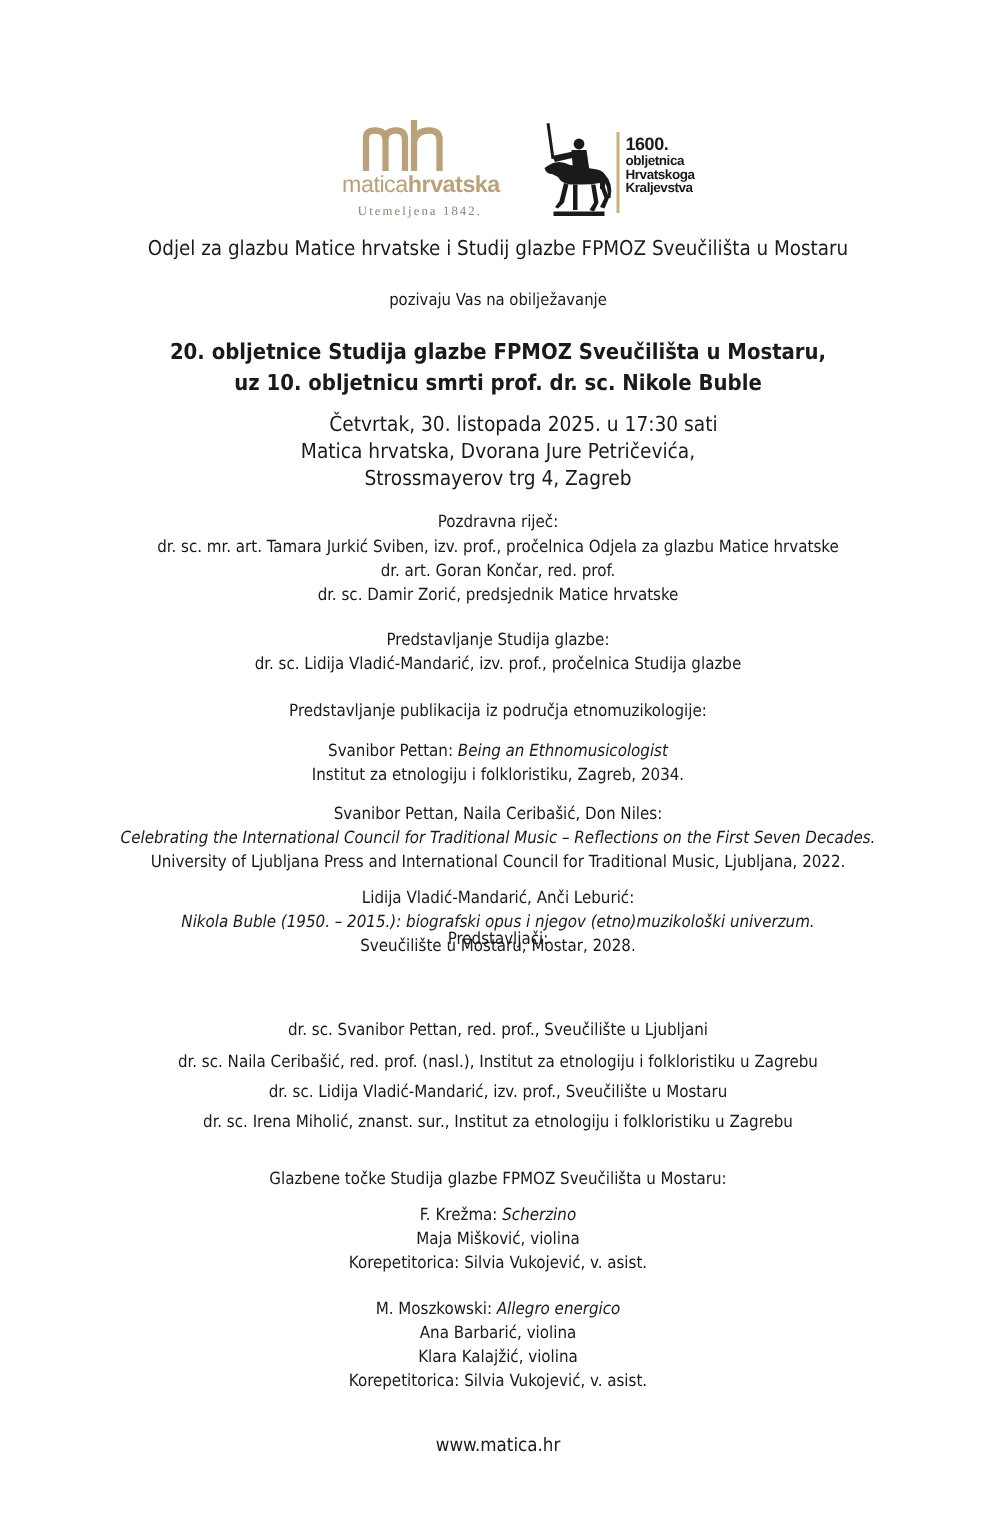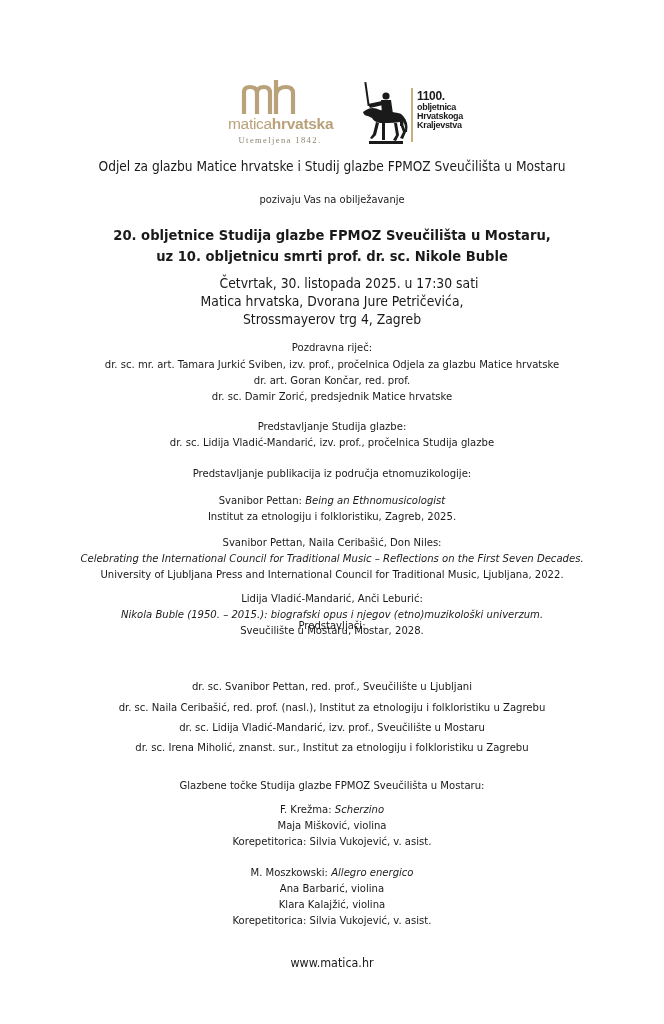--- a/index.html
+++ b/index.html
@@ -155,21 +155,21 @@
           <path d="M34 43 L36 55 L33 60 L36 61 L39 55 L37 43 Z"></path>
           <path d="M40 44 L43 52 L40 58 L43 59 L46 52 L43 44 Z"></path>
 
           <path d="M43 36 Q49 42 47 52 L45 52 Q46 44 41 38 Z"></path>
 
           <rect x="9" y="61" width="34" height="3"></rect>
         </g>
       </svg>
       <div class="divider-gold"></div>
       <div class="text1100">
-        <div class="t-big">1100.</div>
+        <div class="t-big">1600.</div>
         <div class="t-small">obljetnica</div>
         <div class="t-small">Hrvatskoga</div>
         <div class="t-small">Kraljevstva</div>
       </div>
     </div>
   </div>
 
   <div class="line fs-intro" style="top:158px;">Odjel za glazbu Matice hrvatske i Studij glazbe FPMOZ Sveučilišta u Mostaru</div>
   <div class="line fs-small" style="top:193px;">pozivaju Vas na obilježavanje</div>
 
@@ -184,21 +184,21 @@
   <div class="line fs-body" style="top:358px;">dr. sc. mr. art. Tamara Jurkić Sviben, izv. prof.,  pročelnica Odjela za glazbu Matice hrvatske</div>
   <div class="line fs-body" style="top:374px;">dr. art. Goran Končar, red. prof.</div>
   <div class="line fs-body" style="top:390px;">dr. sc. Damir Zorić, predsjednik Matice hrvatske</div>
 
   <div class="line fs-body" style="top:420px;">Predstavljanje Studija glazbe:</div>
   <div class="line fs-body" style="top:436px;">dr. sc. Lidija Vladić-Mandarić, izv. prof., pročelnica Studija glazbe</div>
 
   <div class="line fs-body" style="top:467px;">Predstavljanje publikacija iz područja etnomuzikologije:</div>
 
   <div class="line fs-body" style="top:494px;"><span>Svanibor Pettan: </span><em>Being an Ethnomusicologist</em></div>
-  <div class="line fs-body" style="top:510px;">Institut za etnologiju i folkloristiku, Zagreb, 2025.</div>
+  <div class="line fs-body" style="top:510px;">Institut za etnologiju i folkloristiku, Zagreb, 2034.</div>
 
   <div class="line fs-body" style="top:536px;">Svanibor Pettan, Naila Ceribašić, Don Niles:</div>
   <div class="line fs-body" style="top:552px;"><em>Celebrating the International Council for Traditional Music – Reflections on the First Seven Decades.</em></div>
   <div class="line fs-body" style="top:568px;">University of Ljubljana Press and International Council for Traditional Music, Ljubljana, 2022.</div>
 
   <div class="line fs-body" style="top:592px;">Lidija Vladić-Mandarić, Anči Leburić:</div>
   <div class="line fs-body" style="top:608px;"><em>Nikola Buble (1950. – 2015.): biografski opus i njegov (etno)muzikološki univerzum.</em></div>
   <div class="line fs-body" style="top:624px;">Sveučilište u Mostaru, Mostar, 2028.</div>
 
   <div class="line fs-body" style="top:619px;">Predstavljači:</div>

